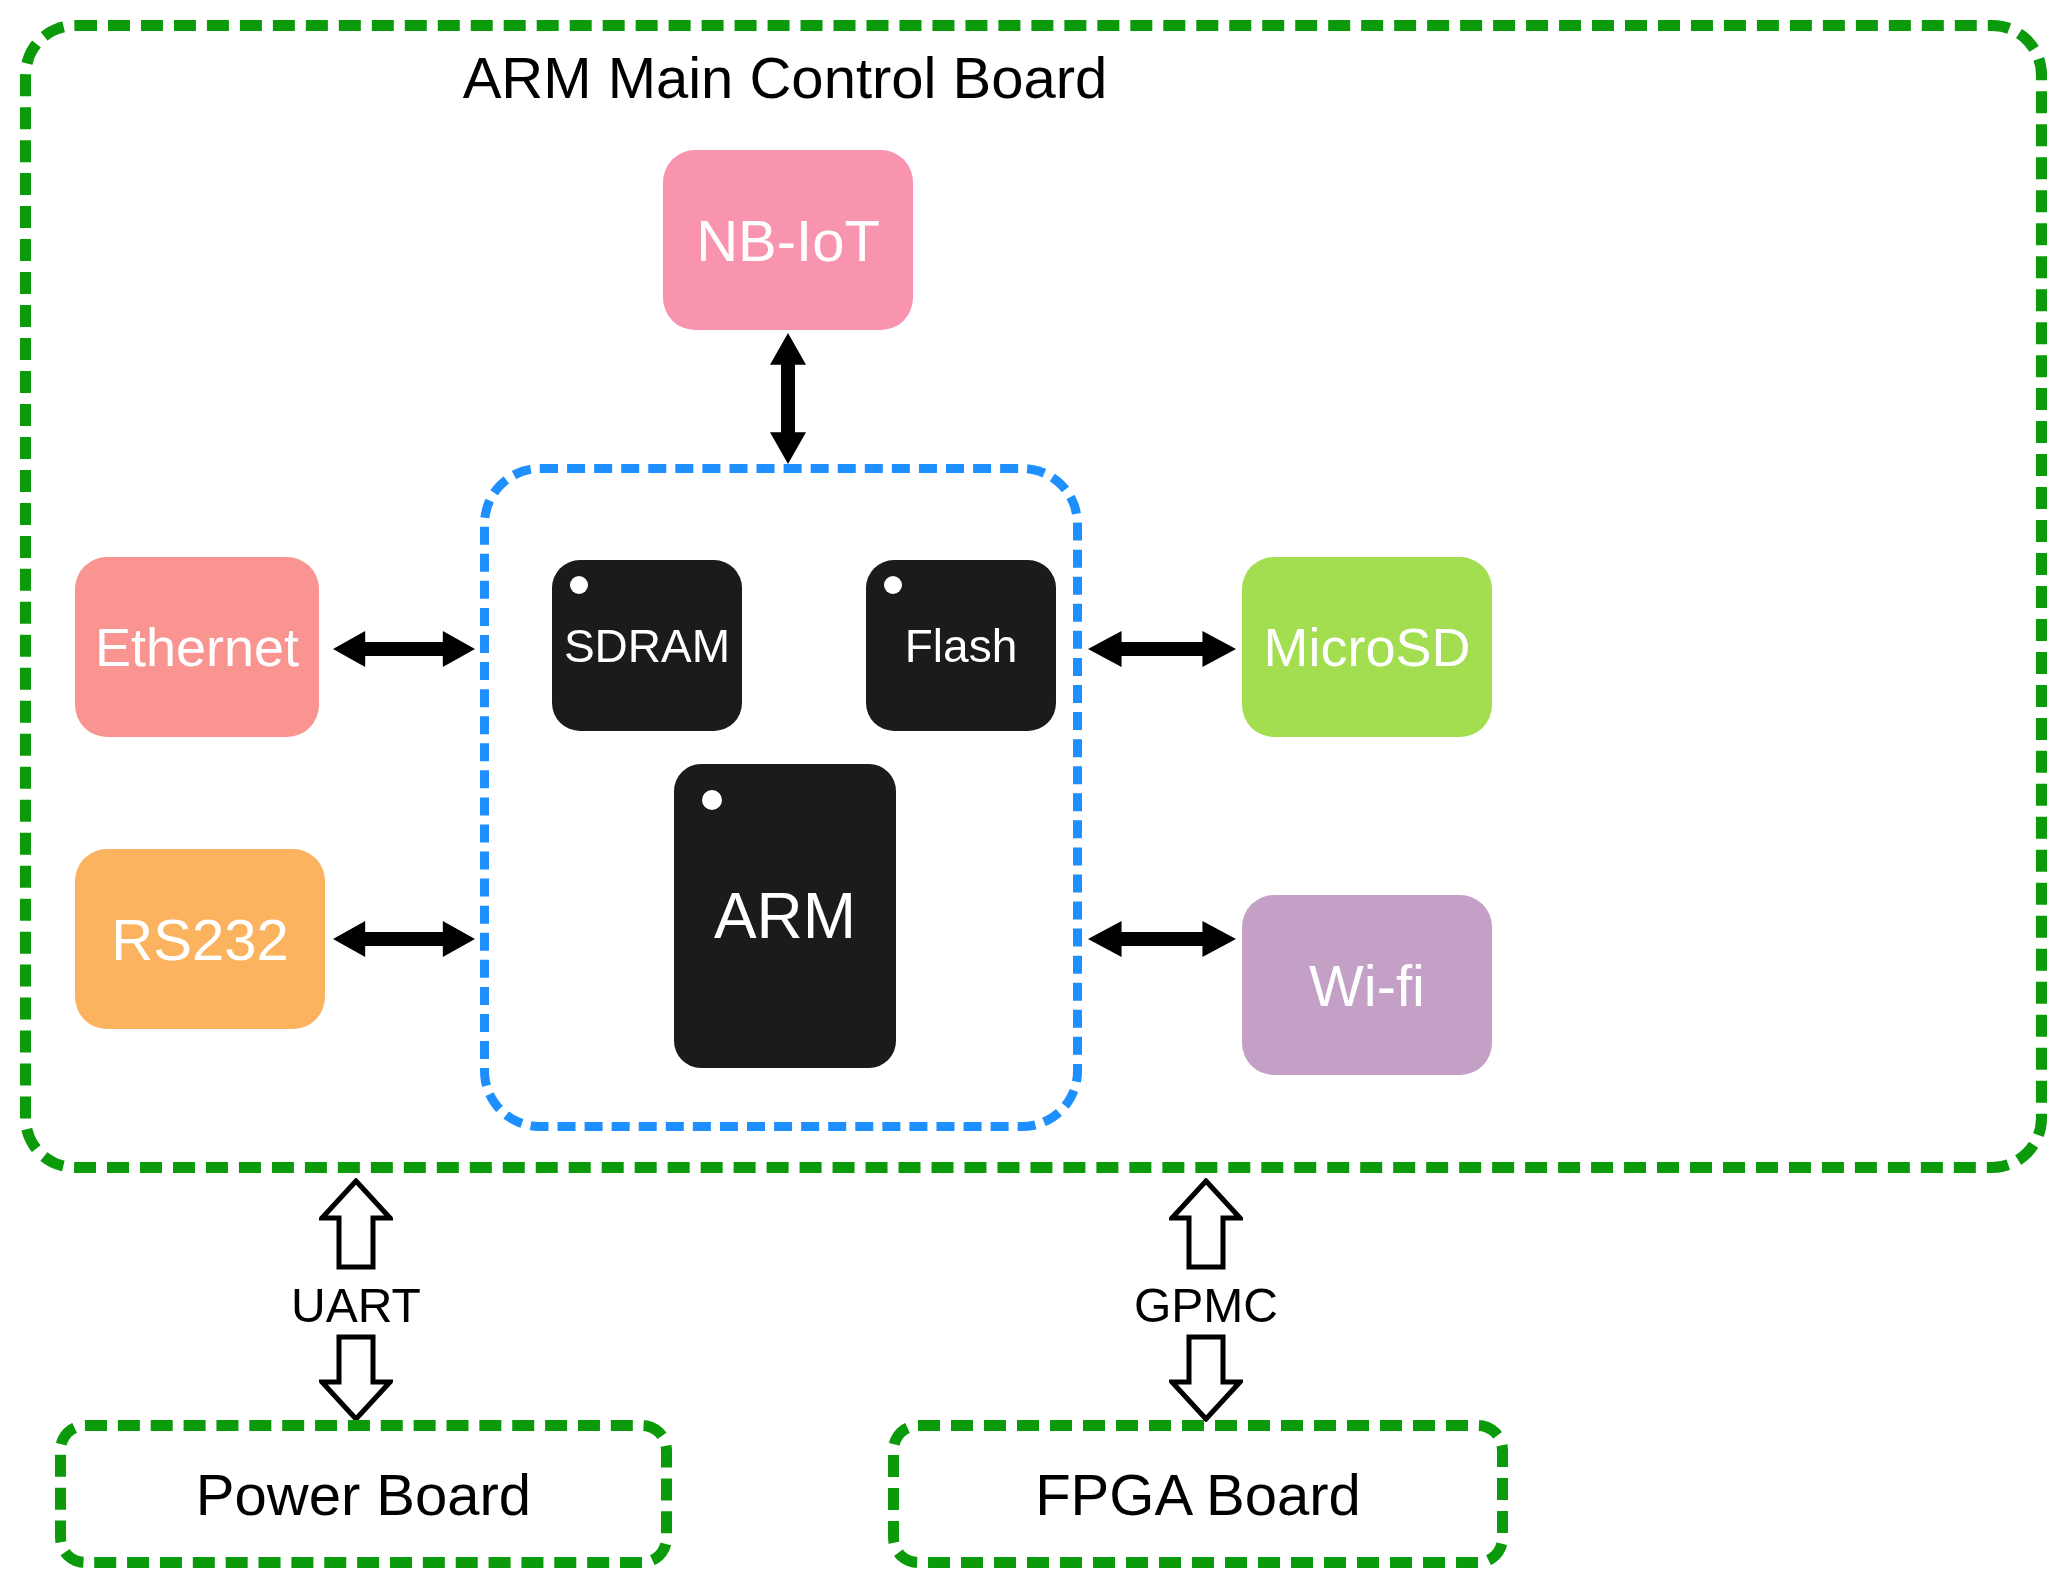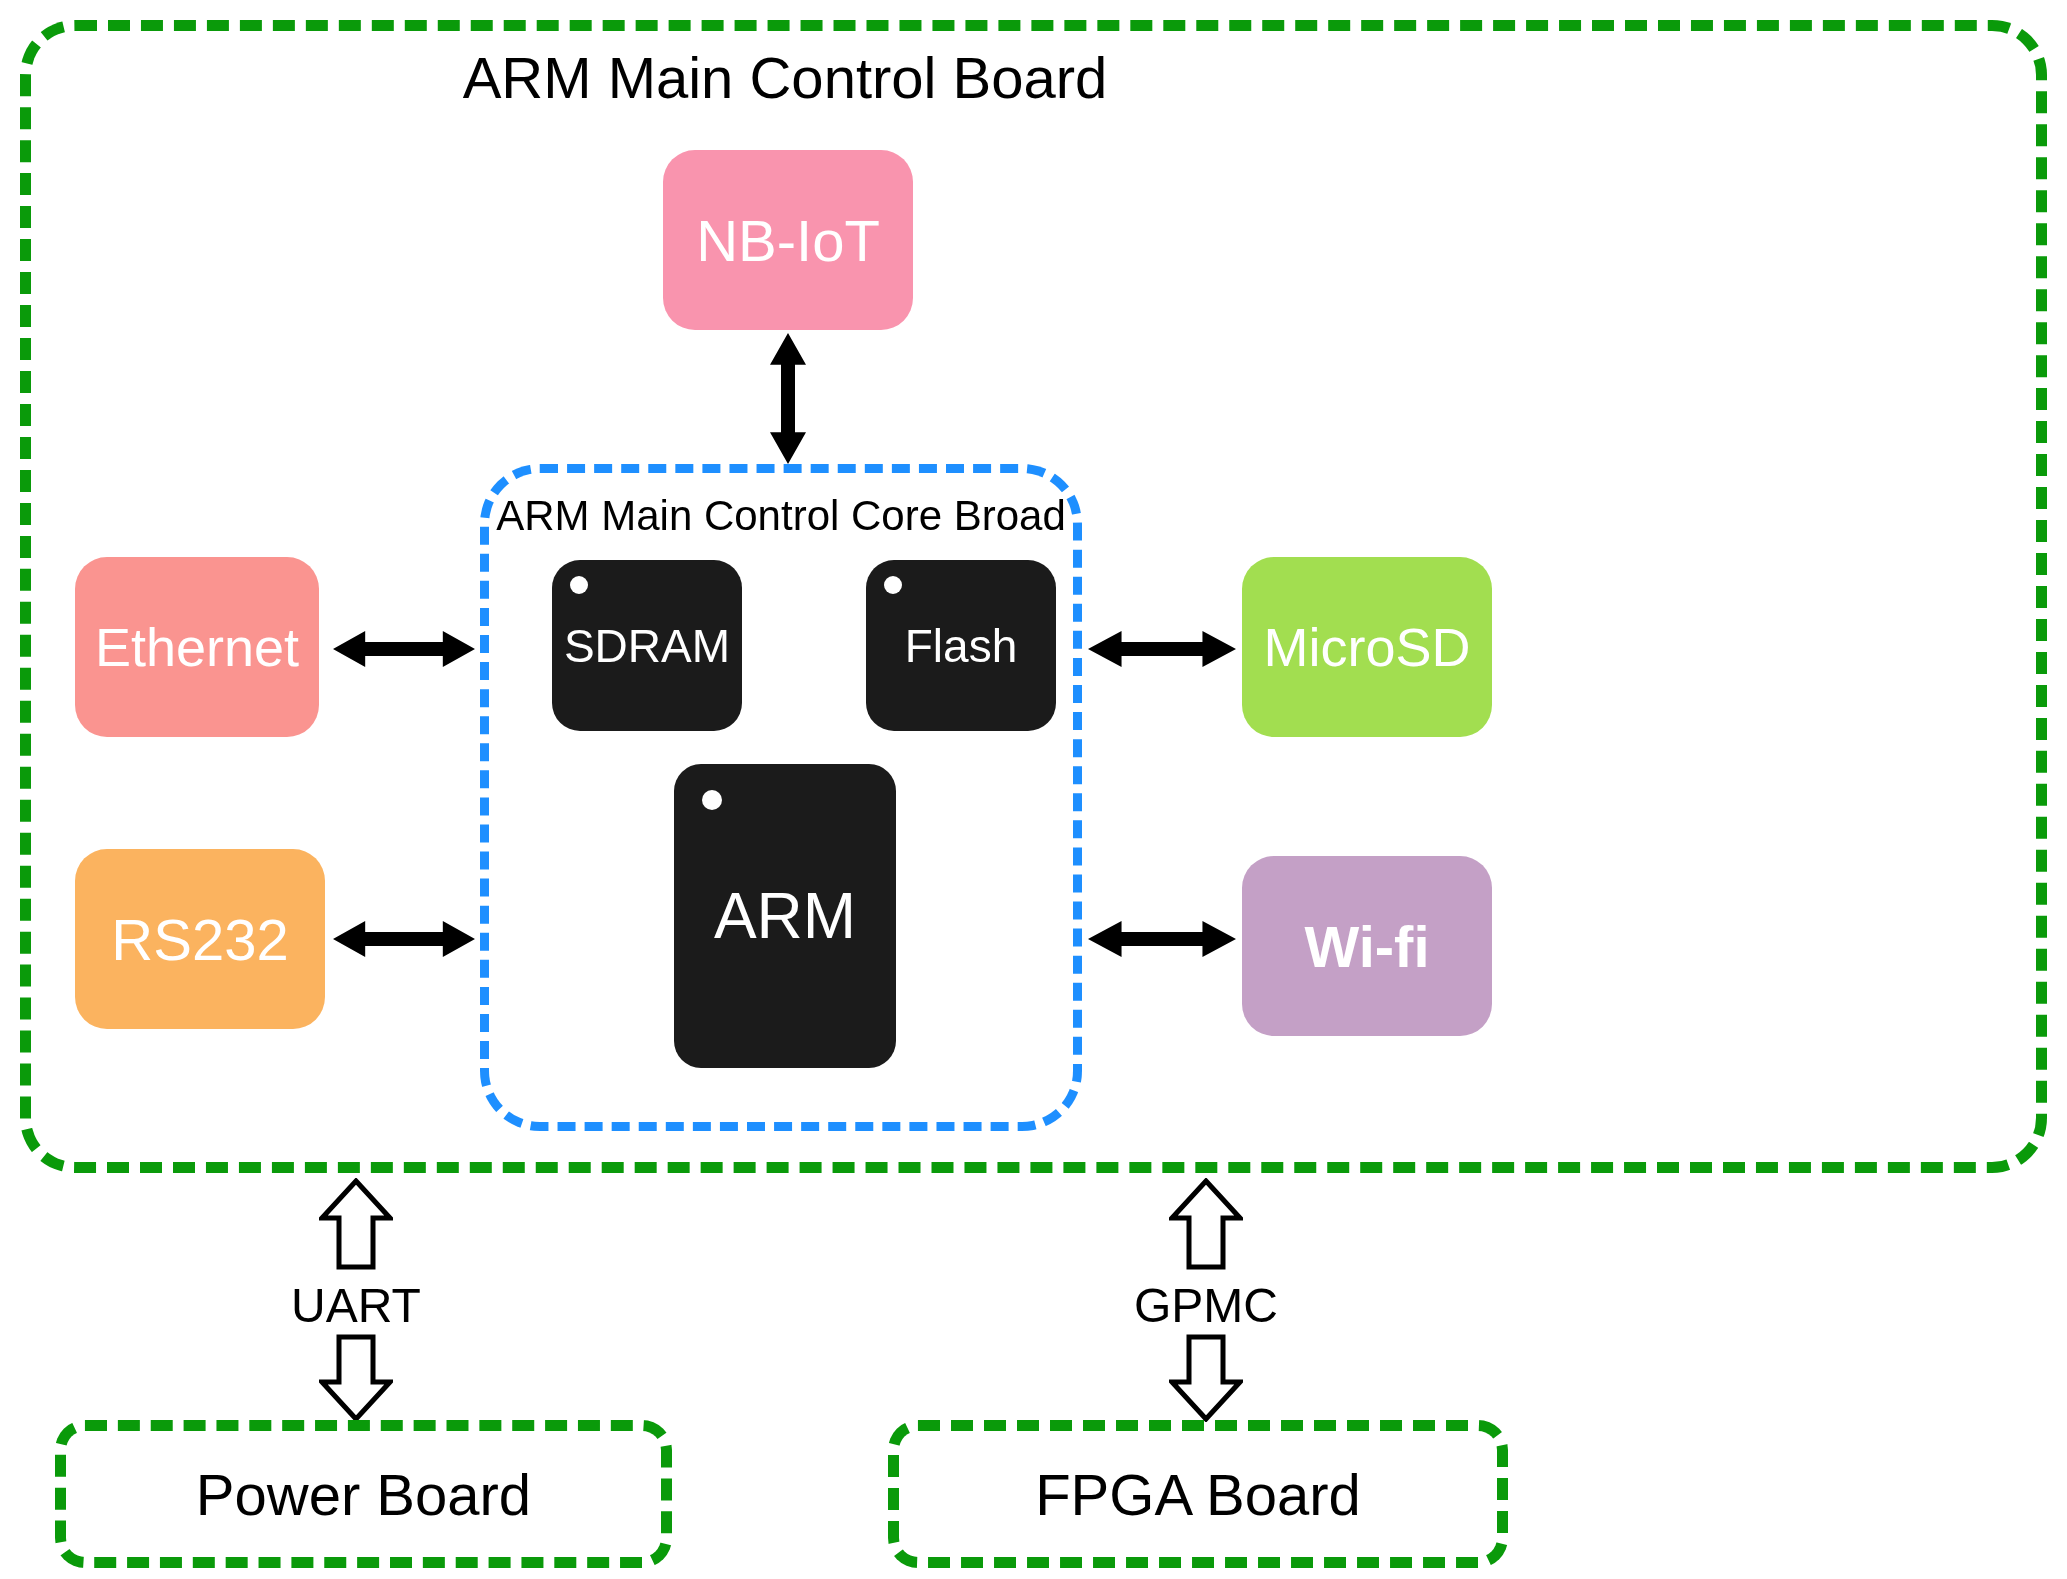--- a/index.html
+++ b/index.html
@@ -59,21 +59,21 @@
   .node {
     position: absolute;
     display: flex; align-items: center; justify-content: center;
     color: #ffffff;
     border-radius: 32px;
   }
   .node-nbiot    { left: 663px;  top: 150px; width: 250px; height: 180px; font-size: 58px; }
   .node-ethernet { left: 75px;   top: 557px; width: 244px; height: 180px; font-size: 54px; }
   .node-rs232    { left: 75px;   top: 849px; width: 250px; height: 180px; font-size: 58px; }
   .node-microsd  { left: 1242px; top: 557px; width: 250px; height: 180px; font-size: 54px; }
-  .node-wifi     { left: 1242px; top: 856px; width: 250px; height: 180px; font-size: 58px; font-weight: bold; }
+  .node-wifi     { left: 1242px; top: 895px; width: 250px; height: 180px; font-size: 58px; }
 
   
   .chip {
     position: absolute;
     display: flex; align-items: center; justify-content: center;
     color: #ffffff;
   }
   .chip-sdram { left: 552px; top: 560px; width: 190px; height: 171px; border-radius: 28px; font-size: 46px; }
   .chip-flash { left: 826px; top: 560px; width: 190px; height: 171px; border-radius: 28px; font-size: 46px; margin-left: 40px; }
   .chip-arm   { left: 674px; top: 764px; width: 222px; height: 304px; border-radius: 27px; font-size: 64px; }
@@ -123,21 +123,20 @@
   </div>
 
   <div class="node node-microsd" style="background-color: rgb(162, 222, 80);">
     <span>MicroSD</span>
   </div>
   <div class="node node-wifi" style="background-color: rgb(196, 160, 198);">
     <span>Wi-fi</span>
   </div>
 
   <div class="core-board"></div>
-  <div class="core-title">ARM Main Control Core Broad</div>
 
   <div class="chip chip-sdram" style="background-color: rgb(27, 27, 27);">
     <span class="dot"></span>
     <span>SDRAM</span>
   </div>
   <div class="chip chip-flash" style="background-color: rgb(27, 27, 27);">
     <span class="dot"></span>
     <span>Flash</span>
   </div>
   <div class="chip chip-arm" style="background-color: rgb(27, 27, 27);">

